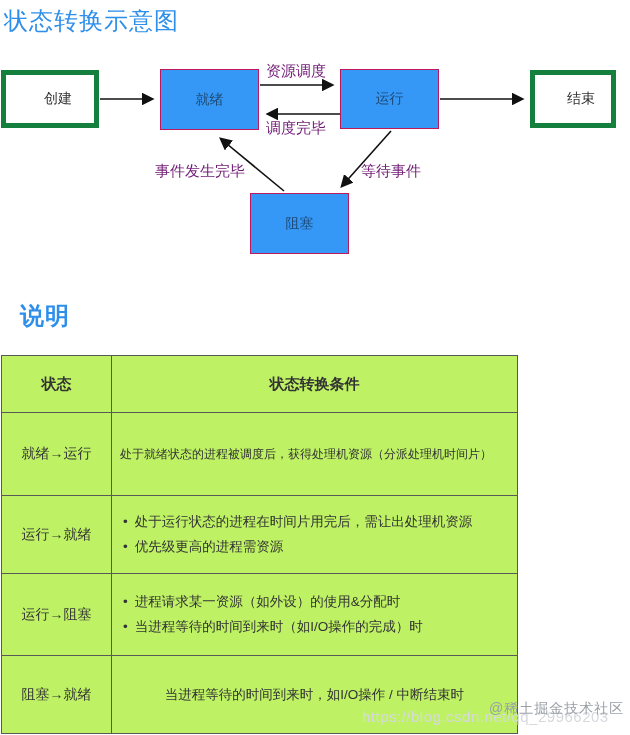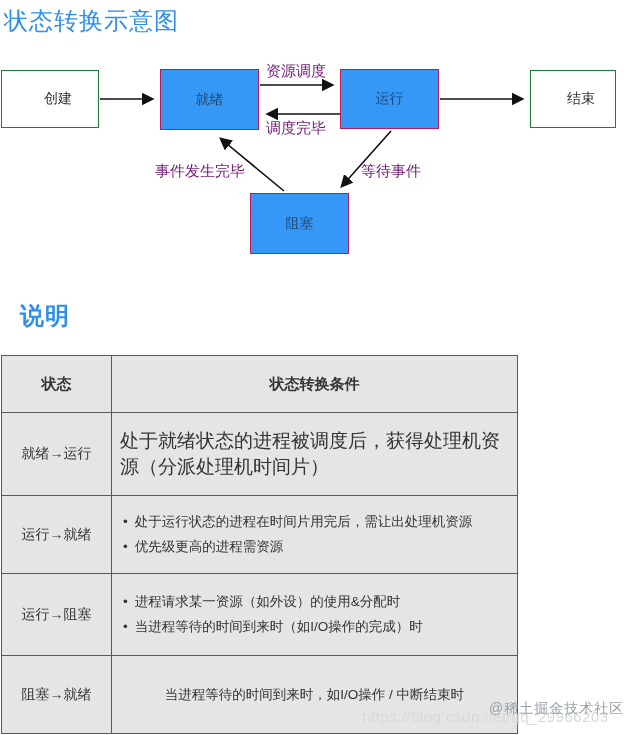--- a/index.html
+++ b/index.html
@@ -17,48 +17,48 @@
   .h-section {
     position:absolute; left:4px; top:300px;
     font-size:24px; font-weight:bold; color:#2e8fea; letter-spacing:1px;margin-left:16px;
   }
 
   
   .node {
     position:absolute; display:flex; align-items:center; justify-content:center;
     font-size:14px; box-sizing:border-box;
   }
-  .node.plain { background:#ffffff; border:1px solid #15803d; color:#333;padding-left:16px; }
+  .node.plain { background:#ffffff; border:5px solid #15803d; color:#333;padding-left:16px; }
   .node.blue  { background:#3598f7; border:1px solid #be185d; color:#1e4976; }
   #node-create { left:1px;   top:70px;  width:98px;  height:58px; }
   #node-ready  { left:160px; top:69px;  width:99px;  height:61px; }
   #node-run    { left:340px; top:69px;  width:99px;  height:60px; }
   #node-end    { left:530px; top:70px;  width:86px;  height:58px; }
   #node-block  { left:250px; top:193px; width:99px;  height:61px; }
 
   svg.arrows { position:absolute; left:0; top:0; width:630px; height:280px; }
   svg.arrows line { stroke:#111; stroke-width:1.6; }
 
   .elabel { position:absolute; font-size:15px; color:#701a75; white-space:nowrap; }
   #lbl-resource { left:266px; top:62px;  }
   #lbl-schedule { left:266px; top:119px; }
   #lbl-event    { left:155px; top:162px; }
   #lbl-wait     { left:361px; top:162px; }
 
   
   table.spec {
     position:absolute; left:1px; top:355px; width:517px;
     border-collapse:collapse; table-layout:fixed; color:#333;
-    background:#e5e5e5;
+    background:#bef264;
   }
   table.spec th, table.spec td { border:1.5px solid #595959; box-sizing:border-box; }
   table.spec th { font-size:15px; font-weight:bold; text-align:center; }
   col.c-state { width:110px; }
   .state-cell { text-align:center; font-size:14px; }
-  .cond-plain  { font-size:19px; padding:6px 8px; text-align:left; }
+  .cond-plain  { font-size:12px; padding:6px 8px; text-align:left; }
   .cond-center { font-size:13.5px; text-align:center; }
   .bullets { padding:6px 10px; display:flex; flex-direction:column; gap:5px; font-size:13.5px; }
   .brow { display:flex; gap:7px; line-height:1.5; }
   .bullet-mark { flex:0 0 auto; }
 
   
   .wm-community {
     position:absolute; left:489px; top:700px;
     font-size:14px; color:#9aa0a8; letter-spacing:1px; white-space:nowrap;
   }

